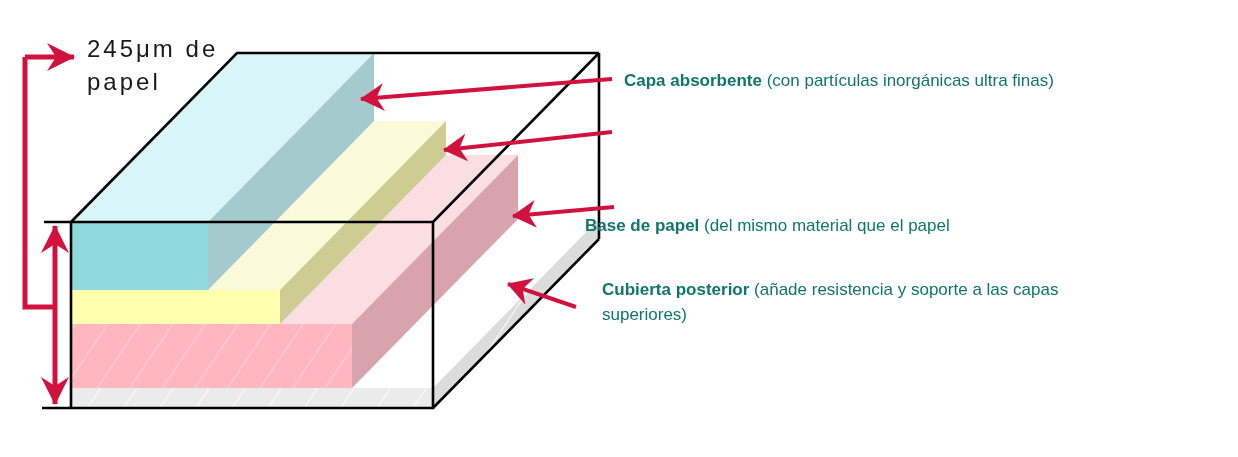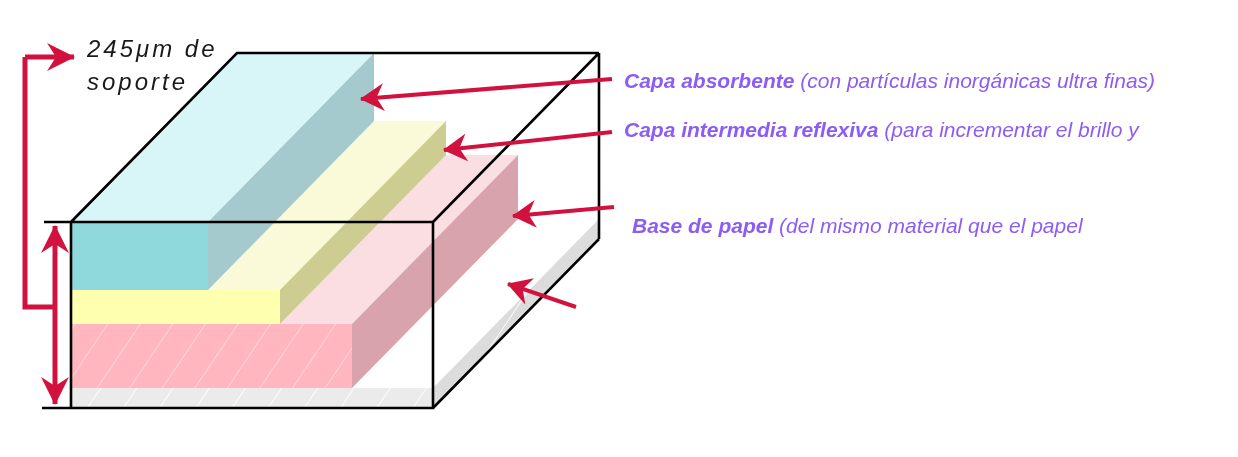--- a/index.html
+++ b/index.html
@@ -3,29 +3,28 @@
 <meta charset="utf-8">
 <style>
   html,body{margin:0;padding:0;background:#fff;}
   #stage{
     position:relative;
     width:1238px;height:457px;
     background:#ffffff;
     overflow:hidden;
     font-family:"Liberation Sans", sans-serif;
     color:#1a1a1a;
-    font-style:italic;
   }
   #diagram-svg{position:absolute;left:0;top:0;}
   .llabel{
     position:absolute;
-    font-size:21px;
+    font-size:17px;
     line-height:25px;
     white-space:nowrap;
-    color:#8b5cf6;
+    color:#0f766e;
   }
   .llabel b{font-weight:700;}
   .tlabel{
     position:absolute;
     font-size:24px;
     line-height:33px;
     letter-spacing:3px;
     white-space:nowrap;
     color:#1a1a1a;
   }
@@ -89,32 +88,33 @@
     <g fill="none">
       <line x1="612" y1="79" x2="361" y2="99" stroke-width="4" marker-end="url(#ahead)" stroke="#D2123E"></line>
       <line x1="612" y1="132" x2="444" y2="150" stroke-width="4" marker-end="url(#ahead)" stroke="#D2123E"></line>
       <line x1="614" y1="207" x2="513" y2="216" stroke-width="4" marker-end="url(#ahead)" stroke="#D2123E"></line>
       <line x1="576" y1="307" x2="508" y2="284" stroke-width="4" marker-end="url(#ahead)" stroke="#D2123E"></line>
     </g>
   </svg>
 
   <div class="tlabel" style="left:87px;top:32px">
     <div>245μm de</div>
-    <div>soporte</div>
+    <div>papel</div>
   </div>
 
   <div class="llabel" style="left:624px;top:68px">
     <div><b>Capa absorbente</b> <span>(con partículas inorgánicas ultra finas)</span></div>
     <div></div>
   </div>
 
   <div class="llabel" style="left:624px;top:117px">
-    <div><b>Capa intermedia reflexiva</b> <span>(para incrementar el brillo y</span></div>
   </div>
 
-  <div class="llabel" style="left:632px;top:213px">
+  <div class="llabel" style="left:585px;top:213px">
     <div><b>Base de papel</b> <span>(del mismo material que el papel</span></div>
   </div>
 
   <div class="llabel" style="left:602px;top:277px">
+    <div><b>Cubierta posterior</b> <span>(añade resistencia y soporte a las capas</span></div>
+    <div>superiores)</div>
   </div>
 
 </div>
 
 </body></html>

